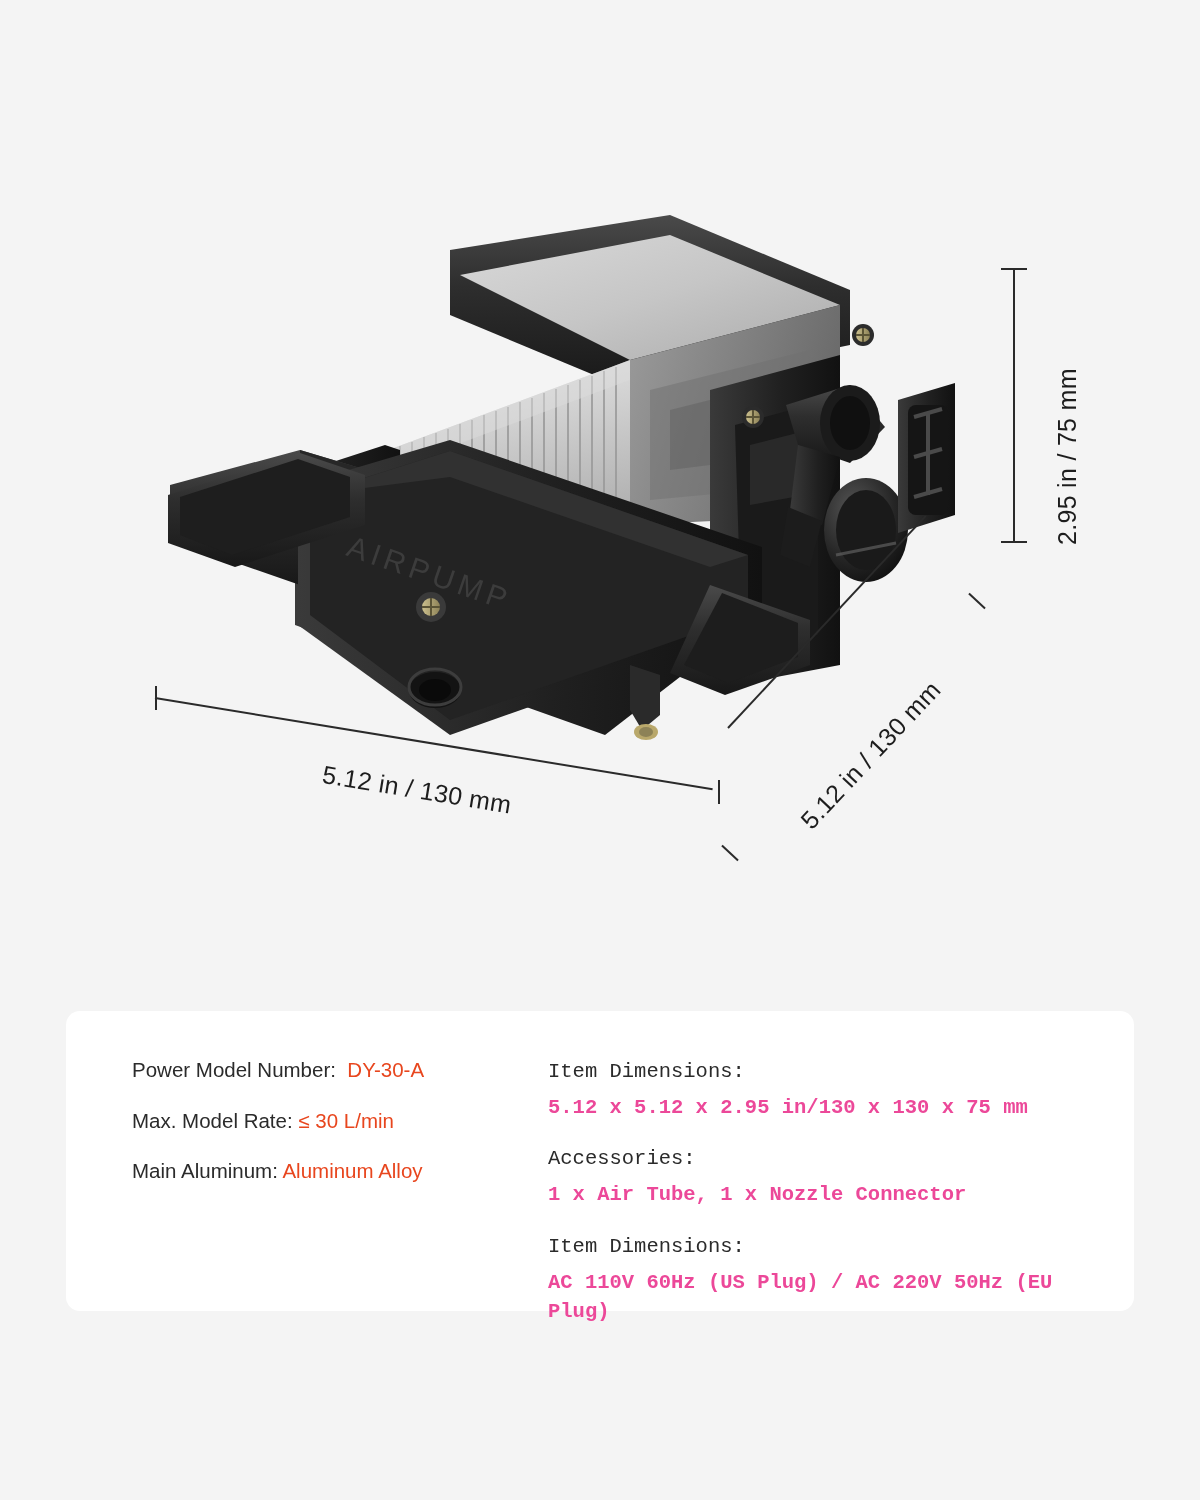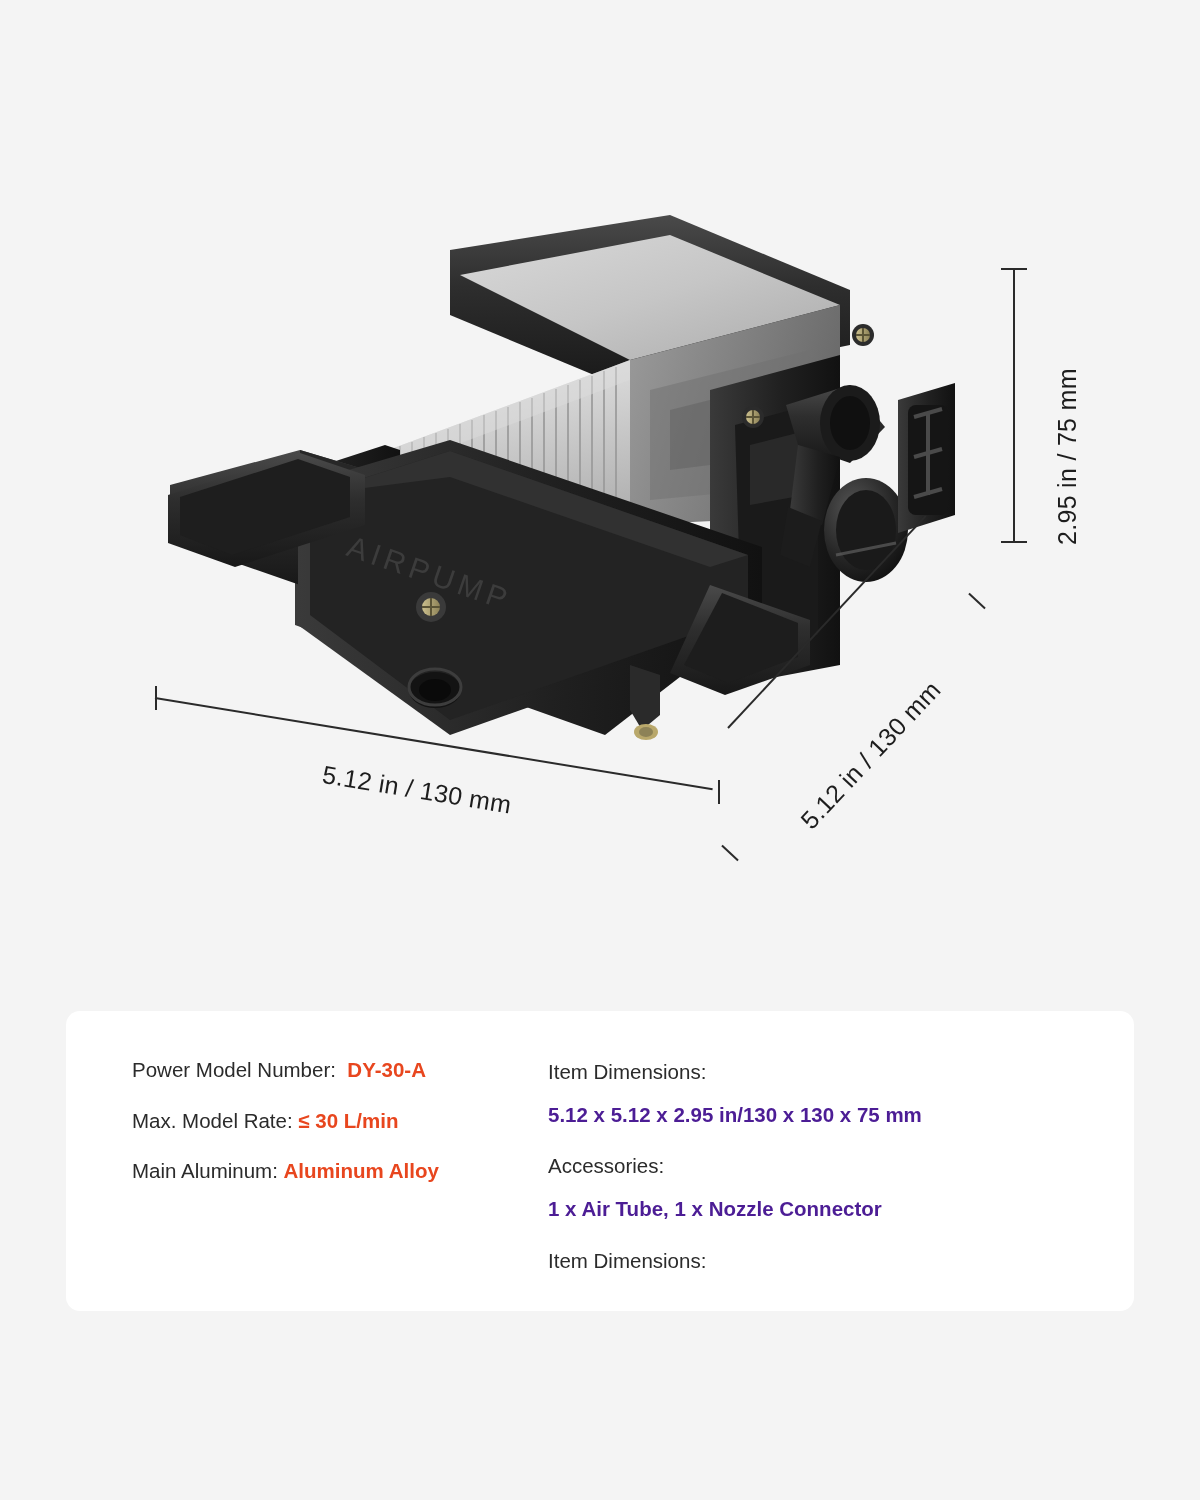--- a/index.html
+++ b/index.html
@@ -73,44 +73,44 @@
     width: 1068px; height: 300px;
     background: #ffffff;
     border-radius: 14px;
   }
   .spec-cols {
     display: flex;
     padding: 30px 36px 0 36px;
     height: 100%;
   }
   .col-left { width: 440px; padding-left: 30px; padding-top: 16px; }
-  .col-right { flex: 1; padding-top: 16px; padding-left: 6px;}
+  .col-right { flex: 1; padding-top: 16px; padding-left: 6px; font-family: Liberation Mono, monospace;}
 
   .spec-row {
     font-size: 20.5px;
     color: #2b2b2b;
     margin-bottom: 25px;
     line-height: 1.25;
     white-space: nowrap;
   }
   .spec-row .val {
     color: #e8461e;
-    font-weight: bold;
+    font-weight: normal;
   }
   .spec-block {
     font-size: 20.5px;
     color: #2b2b2b;
     margin-bottom: 22px;
     line-height: 1.45;
   }
   .spec-block .val {
     display: block;
-    color: #4c1d95;
+    color: #ec4899;
     font-weight: bold;
-    margin-top: 13px;
+    margin-top: 6px;
   }
 </style>
 </head>
 <body>
 
 <div class="hero">
 
   <div class="pump">
     <svg width="860" height="580" viewBox="0 0 860 580" xmlns="http://www.w3.org/2000/svg">
       <defs>
@@ -314,17 +314,18 @@
         <span class="val">5.12 x 5.12 x 2.95 in/130 x 130 x 75 mm</span>
       </div>
 
       <div class="spec-block">
         <span>Accessories:</span>
         <span class="val">1 x Air Tube, 1 x Nozzle Connector</span>
       </div>
 
       <div class="spec-block">
         <span>Item Dimensions:</span>
+        <span class="val">AC 110V 60Hz (US Plug) / AC 220V 50Hz (EU Plug)</span>
       </div>
 
     </div>
   </div>
 </div>
 
 </body></html>

